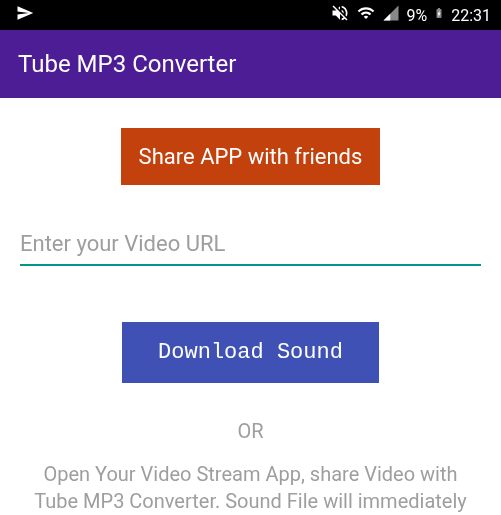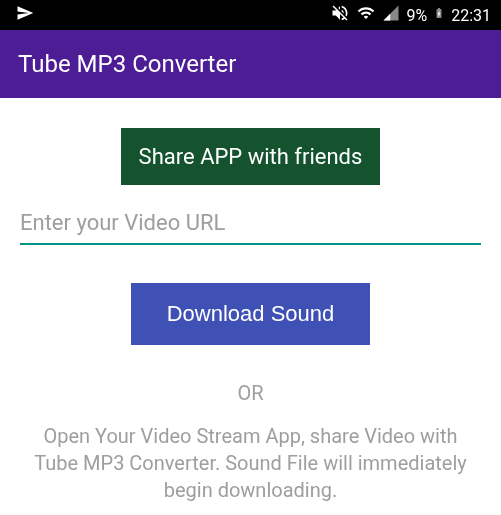--- a/index.html
+++ b/index.html
@@ -49,52 +49,52 @@
       font-weight: 400;
       color: #ffffff;
     }
     .content {
       padding: 0 20px;
       display: flex;
       flex-direction: column;
       align-items: center;
     }
     .share-button {
-      background: #14532d;
+      background: #c2410c;
       color: #ffffff;
       border: none;
       font-size: 22px;
       padding: 16px 18px;
       margin-top: 30px;
       cursor: pointer;
       font-family: inherit;
     }
     .url-input {
       width: 100%;
       border: none;
       border-bottom: 2px solid #009688;
       font-size: 22px;
       padding: 8px 0;
-      margin-top: 17px;
+      margin-top: 38px;
       outline: none;
       color: #000000;
       font-family: inherit;
     }
     .url-input::placeholder {
       color: #9e9e9e;
     }
     .download-button {
       background: #3F51B5;
       color: #ffffff;
       border: none;
       font-size: 22px;
       padding: 18px 36px;
-      margin-top: 38px;
+      margin-top: 56px;
       cursor: pointer;
-      font-family: Liberation Sans, sans-serif;
+      font-family: Liberation Mono, monospace;
     }
     .or-text {
       color: #9e9e9e;
       font-size: 20px;
       margin-top: 36px;
       text-align: right;
     }
     .instruction-text {
       color: #9e9e9e;
       font-size: 20px;

